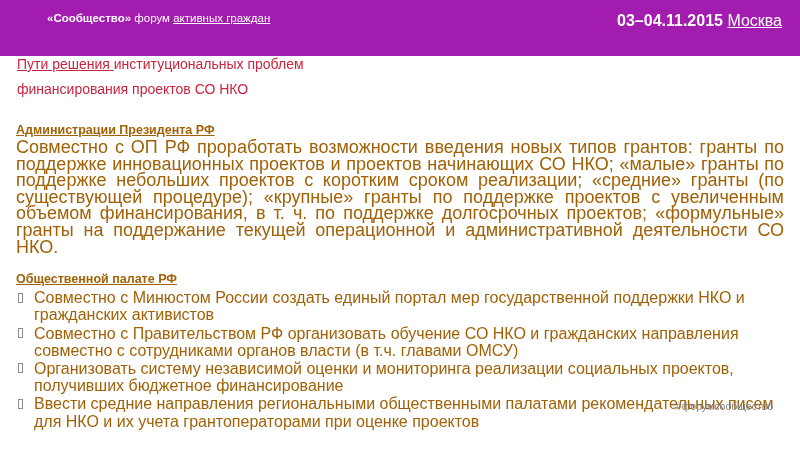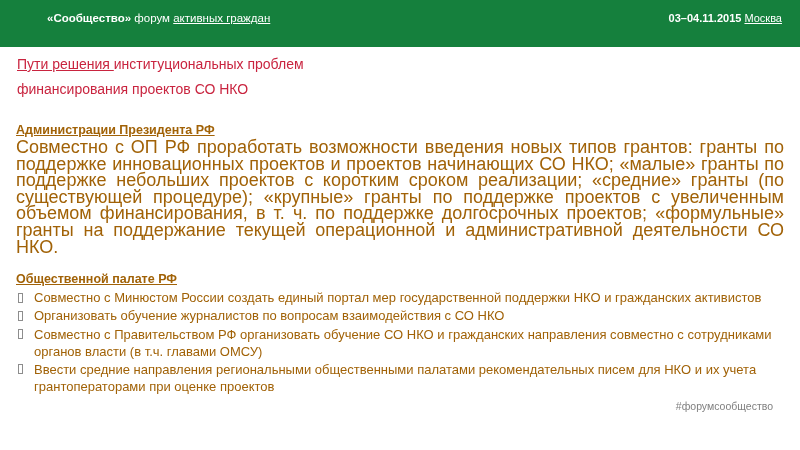--- a/index.html
+++ b/index.html
@@ -19,22 +19,22 @@
     height: 450px;
     background: #ffffff;
   }
 
   
   .header-band {
     position: absolute;
     left: 0;
     top: 0;
     width: 800px;
-    height: 47px;
-    background: #15803d;
+    height: 56px;
+    background: #a21caf;
   }
   .header-left {
     position: absolute;
     left: 47px;
     top: 12px;
     font-size: 11.5px;
     color: #ffffff;
     white-space: nowrap;
     letter-spacing: 0px;
   }
@@ -45,21 +45,21 @@
     font-weight: normal;
   }
   .header-left .u {
     font-weight: normal;
     text-decoration: underline;
   }
   .header-right {
     position: absolute;
     right: 18px;
     top: 12px;
-    font-size: 11px;
+    font-size: 16px;
     font-weight: bold;
     color: #ffffff;
     white-space: nowrap;
   }
   .header-right .city {
     font-weight: normal;
     text-decoration: underline;
   }
 
   
@@ -103,21 +103,21 @@
     height: 16px;
   }
   .bullets {
     list-style: none;
     margin: 2px 0 0 0;
     padding: 0;
   }
   .bullets li {
     position: relative;
     padding-left: 18px;
-    font-size: 13px;
+    font-size: 16px;
     line-height: 17.2px;
     margin: 0 0 1px 0;
     text-align: left;
   }
   .bullets li .tofu {
     position: absolute;
     left: 2px;
     top: 3.5px;
     display: inline-block;
     width: 5px;
@@ -161,25 +161,25 @@
     <div class="spacer"></div>
 
     <div class="sec-head">Общественной палате РФ</div>
     <ul class="bullets">
       <li>
           <span class="tofu"></span>
           <span class="btext">Совместно с Минюстом России создать единый портал мер государственной поддержки НКО и гражданских активистов</span>
         </li>
       <li>
           <span class="tofu"></span>
-          <span class="btext">Организовать обучение журналистов по вопросам взаимодействия с СО НКО</span>
+          <span class="btext">Совместно с Правительством РФ организовать обучение СО НКО и гражданских направления совместно с сотрудниками органов  власти (в т.ч. главами ОМСУ)</span>
         </li>
       <li>
           <span class="tofu"></span>
-          <span class="btext">Совместно с Правительством РФ организовать обучение СО НКО и гражданских направления совместно с сотрудниками органов  власти (в т.ч. главами ОМСУ)</span>
+          <span class="btext">Организовать систему независимой оценки и мониторинга реализации социальных проектов, получивших бюджетное финансирование</span>
         </li>
       <li>
           <span class="tofu"></span>
           <span class="btext">Ввести средние направления региональными общественными палатами рекомендательных писем для НКО и их учета грантоператорами при оценке проектов</span>
         </li>
     </ul>
   </div>
 
   <div class="hashtag">#форумсообщество</div>
 

